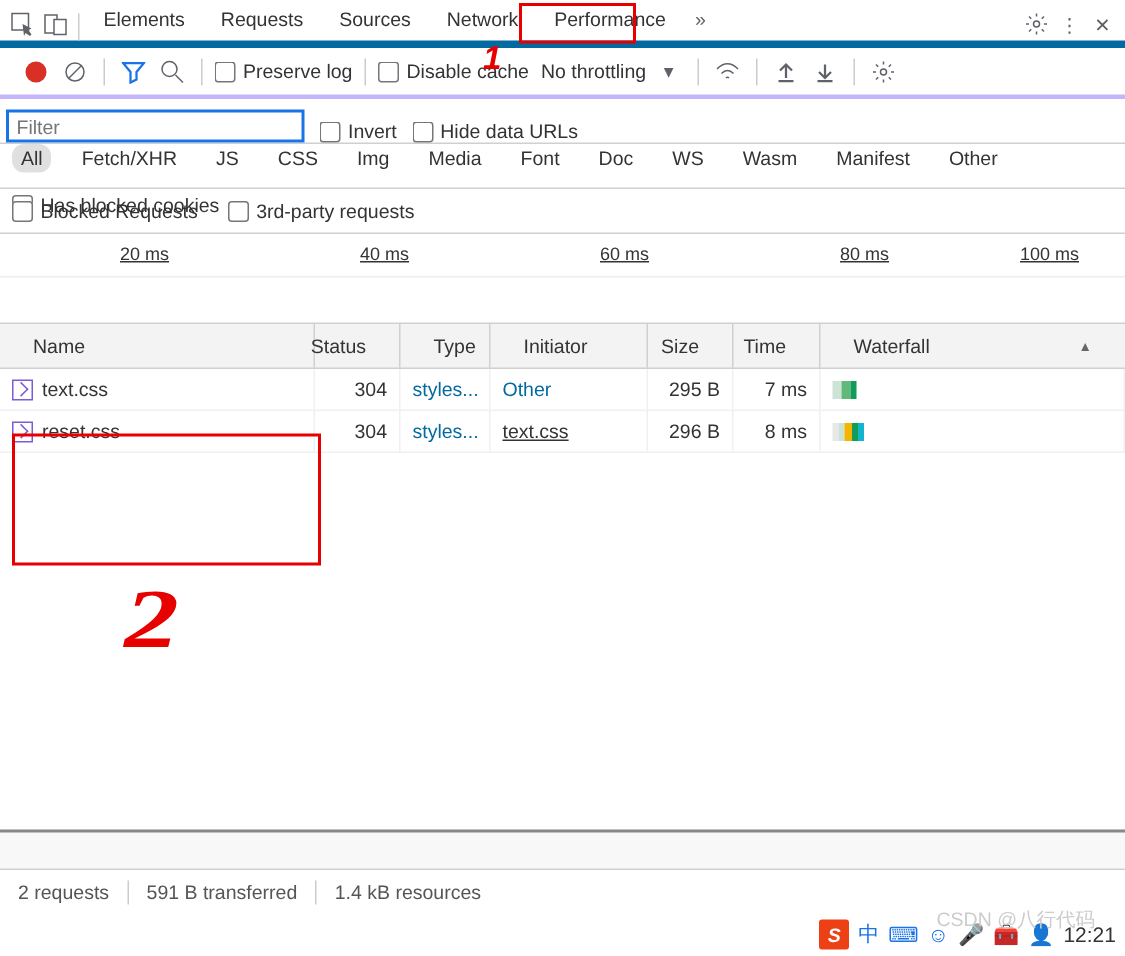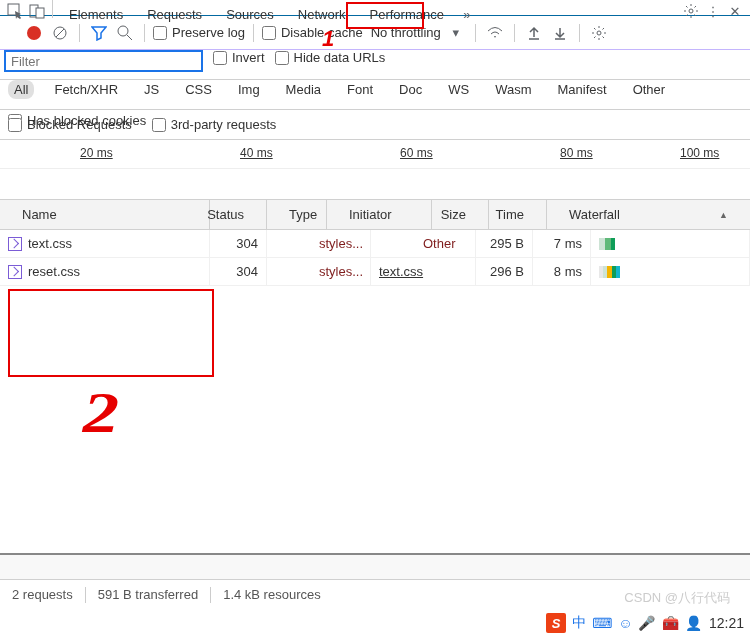--- a/index.html
+++ b/index.html
@@ -1,30 +1,30 @@
 <!DOCTYPE html>
 <html><head>
 <meta charset="utf-8">
 <style>
 * { box-sizing: border-box; margin: 0; padding: 0; font-family: "Segoe UI", Arial, sans-serif; }
 body { width: 750px; height: 637px; background: #fff; overflow: hidden; position: relative; font-size: 13px; color: #333; }
-.toolbar { height: 16px; border-bottom: 1px solid #0369a1; display: flex; align-items: flex-start; padding: 0 4px; }
+.toolbar { height: 32px; border-bottom: 5px solid #0369a1; display: flex; align-items: flex-end; padding: 0 4px; }
 .ic { display: inline-flex; align-items: center; justify-content: center; width: 22px; height: 22px; color: #5f6368; cursor: pointer; }
 .ic svg { width: 16px; height: 16px; }
 .vsep { width: 1px; height: 18px; background: #ccc; margin: 0 4px; }
 .tabs { display: flex; align-items: center; flex: 1; }
 .tab { padding: 7px 12px; color: #333; cursor: pointer; font-size: 13px; }
 .red-box-1 { position: absolute; border: 2px solid #e60000; top: 2px; left: 346px; width: 78px; height: 27px; pointer-events: none; }
 .red-tick { position: absolute; color: #e60000; font-size: 22px; font-weight: bold; top: 26px; left: 322px; font-style: italic; pointer-events: none; }
-.row2 { height: 34px; border-bottom: 1px solid #c4b5fd; display: flex; align-items: center; padding: 0 23px; gap: 4px; }
+.row2 { height: 34px; border-bottom: 3px solid #c4b5fd; display: flex; align-items: center; padding: 0 13px; gap: 4px; }
 .record { width: 14px; height: 14px; background: #d93025; border-radius: 50%; }
 .chk { display: flex; align-items: center; gap: 5px; cursor: pointer; }
 .chk input { width: 14px; height: 14px; }
 .filter-input { width: 199px; height: 22px; border: 2px solid #1a73e8; padding: 0 5px; font-size: 13px; color: #999; }
-.row3 { height: 30px; border-bottom: 1px solid #d0d0d0; display: flex; align-items: flex-start; padding: 0 4px; gap: 10px; }
+.row3 { height: 30px; border-bottom: 1px solid #d0d0d0; display: flex; align-items: flex-end; padding: 0 4px; gap: 10px; }
 .row4 { height: 30px; border-bottom: 1px solid #d0d0d0; display: flex; align-items: center; padding: 0 8px; gap: 14px; flex-wrap: wrap; }
 .ftype { cursor: pointer; padding: 2px 6px; }
 .ftype.active { background: #e0e0e0; border-radius: 8px; }
 .row5 { height: 30px; border-bottom: 1px solid #d0d0d0; display: flex; align-items: center; padding: 0 8px; gap: 20px; }
 .timeline { height: 60px; border-bottom: 1px solid #d0d0d0; position: relative; background: #fff; }
 .tl-label { position: absolute; top: 6px; font-size: 12px; color: #333; text-decoration: underline; }
 .tl-rule { position: absolute; top: 28px; left: 0; right: 0; height: 1px; background: #eee; }
 .thead { height: 30px; background: #f3f3f3; border-bottom: 1px solid #d0d0d0; display: flex; align-items: center; }
 .th { padding: 0 22px; border-right: 1px solid #d0d0d0; height: 100%; display: flex; align-items: center; font-size: 13px; color: #333; }
 .th.sorted::after { content: "▲"; font-size: 9px; margin-left: auto; color: #666; }
@@ -32,31 +32,31 @@
 .c-status { width: 57px; text-align: right; justify-content: flex-end; }
 .c-type { width: 60px; overflow: hidden; white-space: nowrap; }
 .c-init { width: 105px; }
 .c-size { width: 57px; text-align: right; justify-content: flex-end; }
 .c-time { width: 58px; text-align: right; justify-content: flex-end; }
 .c-wf { flex: 1; border-right: none; }
 .trow { height: 28px; display: flex; align-items: flex-start; border-bottom: 1px solid #f0f0f0; }
 .trow .td { padding: 0 8px; height: 100%; display: flex; align-items: center; font-size: 13px; border-right: 1px solid #f0f0f0; overflow: hidden; white-space: nowrap; }
 .file-ic { width: 14px; height: 14px; border: 1px solid #7b5cd6; margin-right: 6px; display: flex; align-items: center; justify-content: center; }
 .file-ic::before { content: ""; width: 6px; height: 6px; border-top: 1px solid #7b5cd6; border-right: 1px solid #7b5cd6; transform: rotate(45deg) translate(-1px, 1px); }
-.muted { color: #7f1d1d; margin-left: 44px; }
+.muted { color: #0369a1; }
 .lnk { text-decoration: underline; color: #333; }
 .wf-bar { height: 12px; display: flex; }
 .wf-seg { height: 100%; }
 .red-box-2 { position: absolute; border: 2px solid #e60000; top: 289px; left: 8px; width: 206px; height: 88px; pointer-events: none; }
 .red-2 { position: absolute; color: #e60000; font-size: 56px; font-style: italic; font-weight: bold; top: 381px; left: 87px; font-family: "Brush Script MT", cursive; pointer-events: none; transform: scaleX(1.3); }
 .statusbar { position: absolute; bottom: 28px; left: 0; right: 0; height: 30px; border-top: 1px solid #d0d0d0; display: flex; align-items: center; padding: 0 12px; gap: 12px; background: #fff; color: #555; }
 .statusbar .vsep2 { width: 1px; height: 16px; background: #ccc; }
 .tray { position: absolute; bottom: 0; right: 0; height: 28px; display: flex; align-items: center; gap: 6px; padding: 0 6px; background: #fff; }
 .tray-ic { font-size: 14px; color: #1a73e8; }
-.watermark { position: absolute; bottom: 30px; right: 20px; color: #ccc; font-size: 13px; }
+.watermark { position: absolute; bottom: 15px; right: 20px; color: #ccc; font-size: 13px; }
 .s-logo { width: 20px; height: 20px; background: #ed4014; color: #fff; font-weight: bold; display: flex; align-items: center; justify-content: center; border-radius: 2px; font-style: italic; }
 .area-below { position: absolute; top: 553px; left: 0; right: 0; height: 56px; background: #f8f8f8; border-top: 2px solid #888; }
 </style>
 </head>
 <body>
 
 <div class="toolbar">
   <span class="ic">
       <svg viewBox="0 0 16 16">
         <rect x="1" y="1" width="11" height="11" fill="none" stroke="currentColor"></rect>

